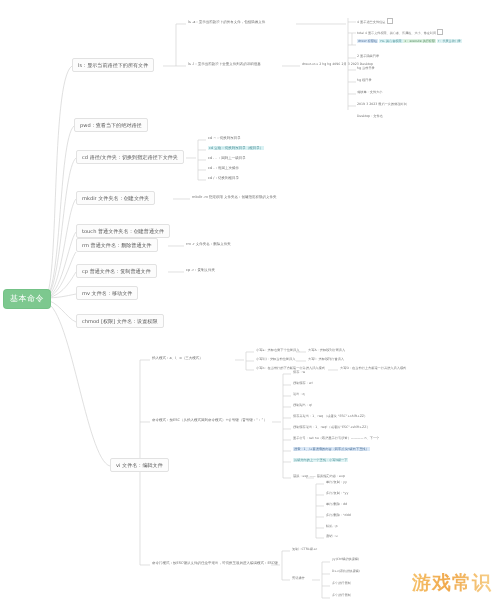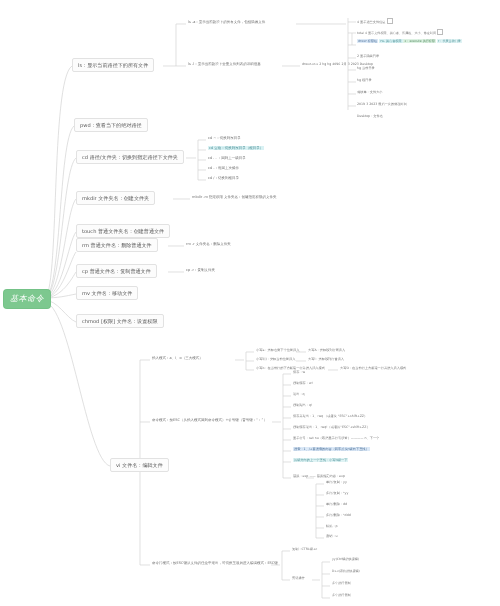--- a/index.html
+++ b/index.html
@@ -203,21 +203,21 @@
 
       <path d="M312 580 L 320 580"></path>
       <path d="M322 562 L 322 598"></path>
       <path d="M322 562 L 330 562"></path>
       <path d="M322 574 L 330 574"></path>
       <path d="M322 586 L 330 586"></path>
       <path d="M322 598 L 330 598"></path>
     </g>
   </svg>
 
-  <div class="node root" style="left:4px; top:290px;font-style:italic;">基本命令</div>
+  <div class="node root" style="left:4px; top:290px;">基本命令</div>
 
   <div class="node lvl1" style="left:72px; top:58px;">ls：显示当前路径下的所有文件</div>
   <div class="node lvl1" style="left:74px; top:118px;">pwd：查看当下的绝对路径</div>
   <div class="node lvl1" style="left:76px; top:150px;">cd 路径/文件夹：切换到指定路径下文件夹</div>
   <div class="node lvl1" style="left:76px; top:191px;">mkdir 文件夹名：创建文件夹</div>
   <div class="node lvl1" style="left:76px; top:224px;">touch 普通文件夹名：创建普通文件</div>
   <div class="node lvl1" style="left:76px; top:238px;">rm 普通文件名：删除普通文件</div>
   <div class="node lvl1" style="left:76px; top:264px;">cp 普通文件名：复制普通文件</div>
   <div class="node lvl1" style="left:76px; top:286px;">mv 文件名：移动文件</div>
   <div class="node lvl1" style="left:76px; top:314px;">chmod [权限] 文件名：设置权限</div>
@@ -292,14 +292,15 @@
   <div class="node lvl3" style="left:326px; top:534px;">撤销：u</div>
 
   <div class="node lvl2" style="left:152px; top:561px;">命令行模式：按ESC键从文件的任意中退出，可切换至最后进入编辑模式：ESC键</div>
   <div class="node lvl3" style="left:292px; top:547px;">复制：CTRL键+c</div>
   <div class="node lvl3" style="left:292px; top:576px;">剪切操作</div>
   <div class="node lvl4" style="left:332px; top:558px;">yy(Ctrl键的快捷键)</div>
   <div class="node lvl4" style="left:332px; top:570px;">D+x(系统的快捷键)</div>
   <div class="node lvl4" style="left:332px; top:582px;">多个的行复制</div>
   <div class="node lvl4" style="left:332px; top:594px;">多个的行复制</div>
 
+  <div class="watermark">游戏常识</div>
 
 </div>
 
 </body></html>

